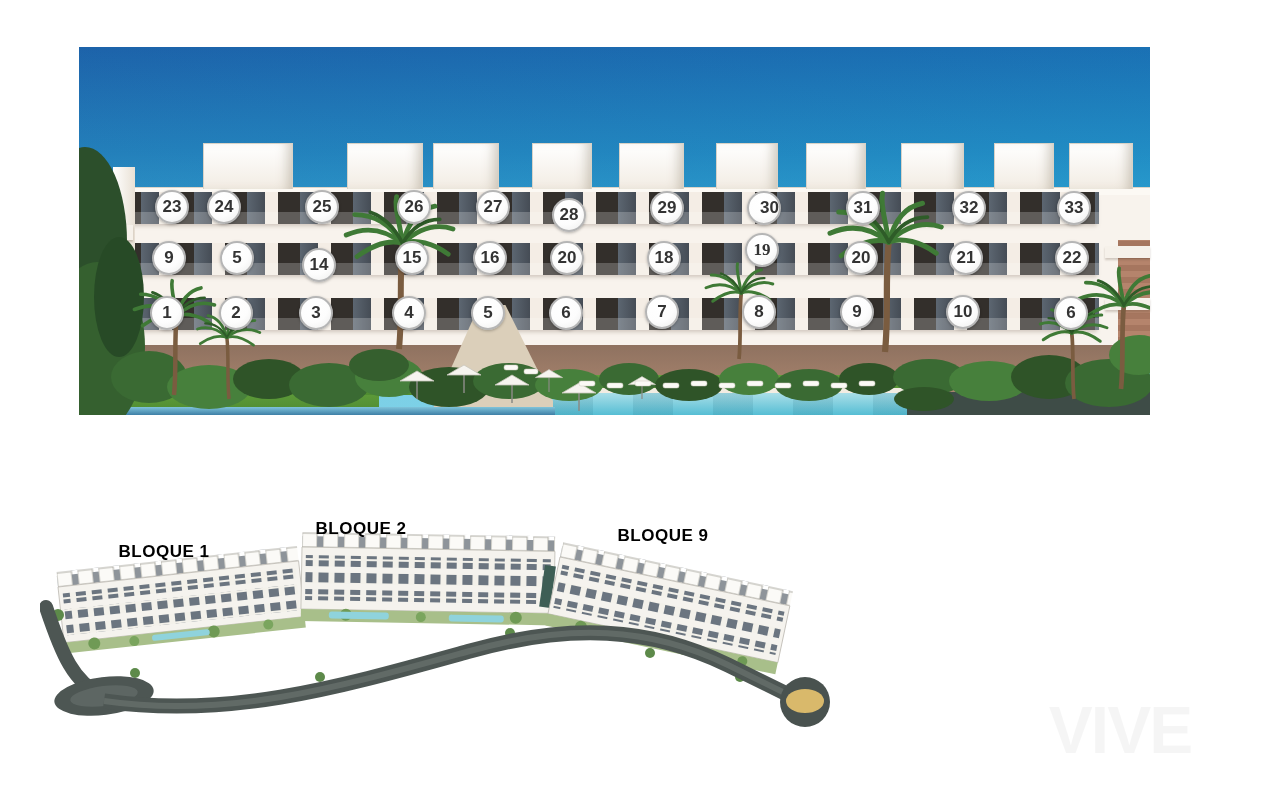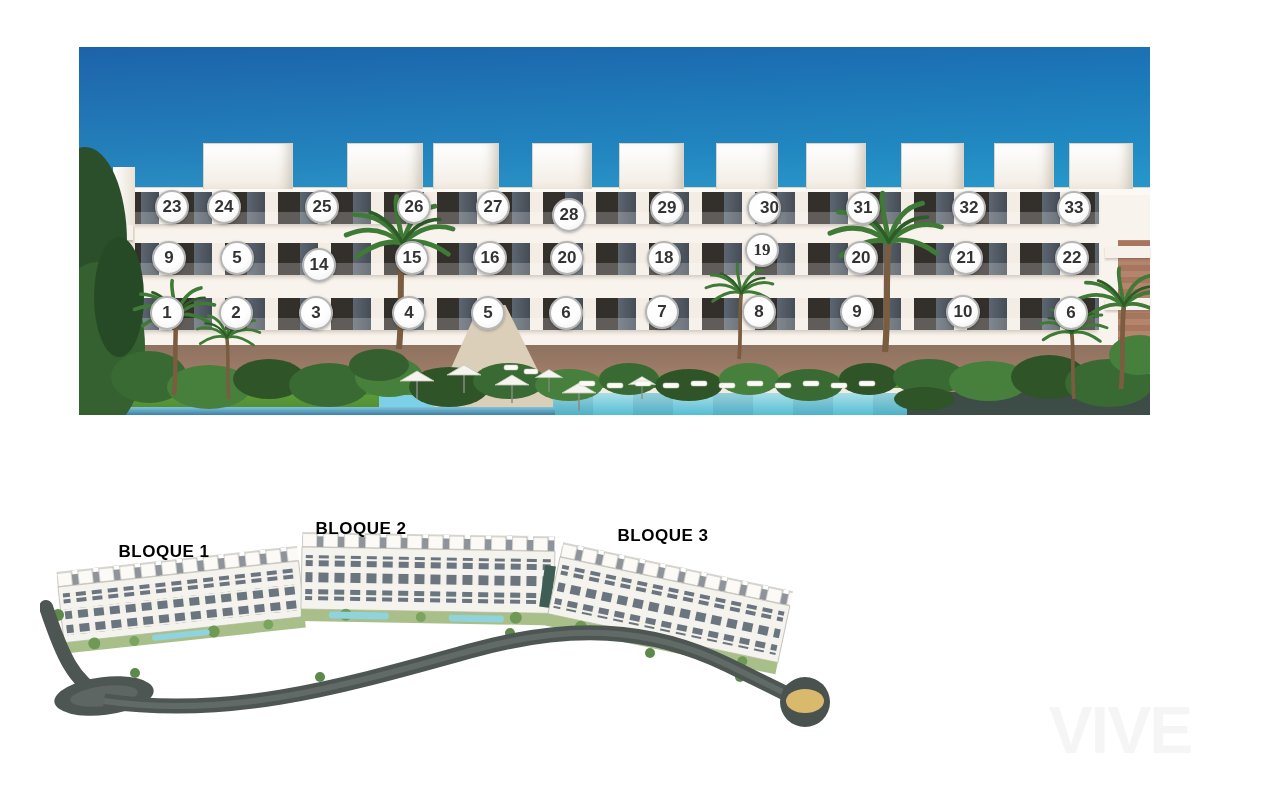--- a/index.html
+++ b/index.html
@@ -294,18 +294,18 @@
         <path d="M64,196 C190,214 300,182 430,146 C530,118 610,122 688,160 C720,176 745,188 757,194" stroke="#666f6b" stroke-width="6" fill="none" opacity="0.8"></path>
         <circle cx="765" cy="197" r="25" fill="#49524f"></circle>
         <ellipse cx="765" cy="196" rx="19" ry="12" fill="#d9b96b"></ellipse>
       </g>
     </svg>
 
     
     <div>
         <div class="block-label" style="left: 88px; top: 47px; margin-left: 36px;">BLOQUE 1</div>
         <div class="block-label" style="left: 321px; top: 24px;">BLOQUE 2</div>
-        <div class="block-label" style="left: 623px; top: 31px;">BLOQUE 3</div>
+        <div class="block-label" style="left: 623px; top: 31px;">BLOQUE 9</div>
       </div>
   </section>
 
   <div class="abs" id="watermark">VIVE</div>
 </div>
 
 </body></html>

